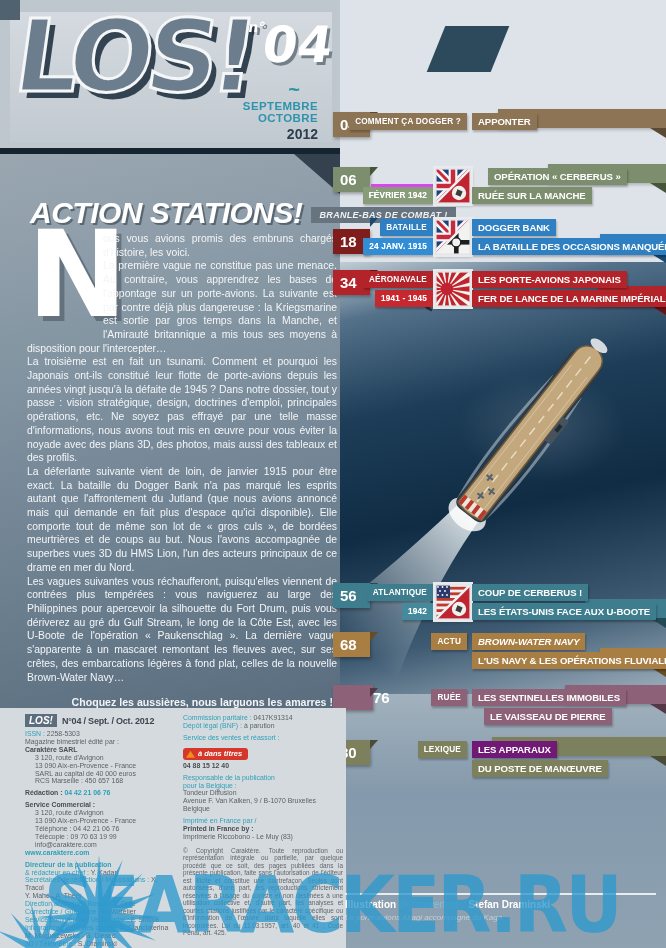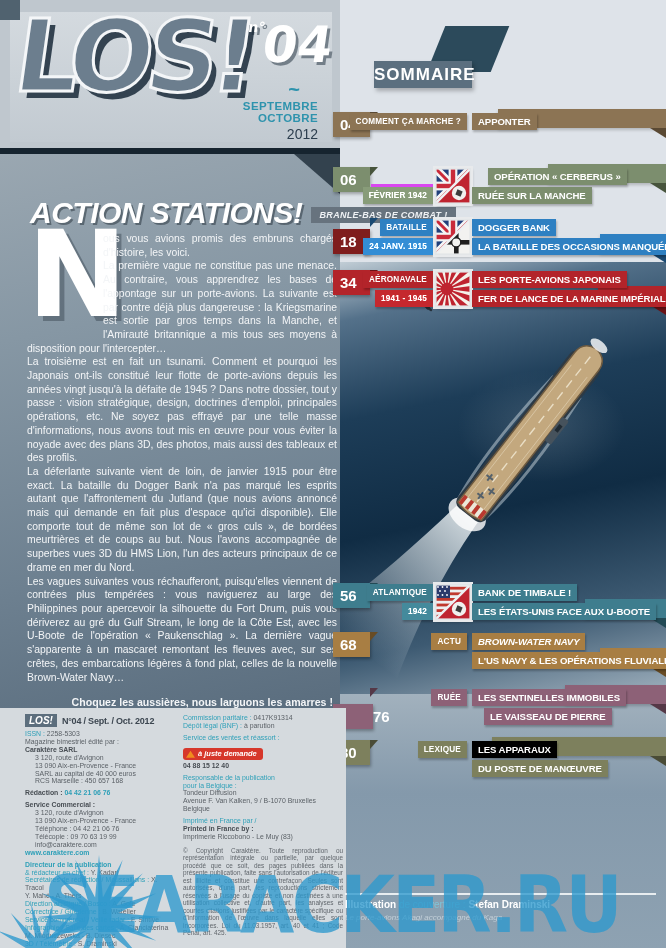--- a/index.html
+++ b/index.html
@@ -22,21 +22,21 @@
              letter-spacing:-7px;line-height:1.25;color:#6c7e8e;transform:skewX(-8deg);
              -webkit-text-stroke:3px #f4f6f8;text-shadow:7px 7px 0 rgba(25,41,56,.85);
              font-family:"DejaVu Sans",sans-serif}
   .logo-no{position:absolute;left:246px;top:16px;color:#fff;transform:skewX(-8deg);
            text-shadow:3px 3px 0 rgba(25,41,56,.5);font-family:"DejaVu Sans",sans-serif}
   .logo-no .np{font-size:14px;font-weight:bold;vertical-align:30px}
   .logo-no .nn{font-size:50px;font-weight:bold}
   .logo-tilde{position:absolute;right:40px;top:78px;color:#2e93ad;font-size:20px;font-weight:bold}
   .logo-months{position:absolute;right:22px;top:100px;text-align:right;color:#2e93ad;
                font-weight:bold;font-size:11.5px;line-height:12px;letter-spacing:.4px}
-  .logo-year{position:absolute;right:22px;top:126px;color:#2c3e4e;font-weight:normal;font-size:14px}
+  .logo-year{position:absolute;right:22px;top:126px;color:#2c3e4e;font-weight:bold;font-size:14px}
   .divider{position:absolute;left:0;top:148px;width:340px;height:6px;background:#16242f}
   
   .left-panel{position:absolute;left:0;top:154px;width:340px;height:554px;
               background:linear-gradient(168deg,#9aa7b1 0%,#8697a4 30%,#6d8090 70%,#5a6d7e 100%)}
   .panel-fold{position:absolute;right:0;top:0;width:46px;height:40px;background:#33424e;
               clip-path:polygon(0 0,100% 0,100% 100%)}
   .ed-head{position:absolute;left:30px;top:42px;white-space:nowrap}
   .ed-title{font-size:30px;font-weight:bold;font-style:italic;color:#fff;
             text-shadow:2px 2px 0 rgba(25,35,45,.45);letter-spacing:-.5px}
   .ed-sub{display:inline-block;margin-left:8px;background:#67737e;color:#eef1f4;font-size:9px;
@@ -170,28 +170,27 @@
       <p>ous vous avions promis des embruns chargés d'histoire, les voici.</p>
       <p>La première vague ne constitue pas une menace. Au contraire, vous apprendrez les bases de l'appontage sur un porte-avions. La suivante est par contre déjà plus dangereuse : la Kriegsmarine est sortie par gros temps dans la Manche, et l'Amirauté britannique a mis tous ses moyens à disposition pour l'intercepter…</p>
       <p>La troisième est en fait un tsunami. Comment et pourquoi les Japonais ont-ils constitué leur flotte de porte-avions depuis les années vingt jusqu'à la défaite de 1945 ? Dans notre dossier, tout y passe : vision stratégique, design, doctrines d'emploi, principales opérations, etc. Ne soyez pas effrayé par une telle masse d'informations, nous avons tout mis en œuvre pour vous éviter la noyade avec des plans 3D, des photos, mais aussi des tableaux et des profils.</p>
       <p>La déferlante suivante vient de loin, de janvier 1915 pour être exact. La bataille du Dogger Bank n'a pas marqué les esprits autant que l'affrontement du Jutland (que nous avions annoncé mais qui demande en fait plus d'espace qu'ici disponible). Elle comporte tout de même son lot de « gros culs », de bordées meurtrières et de coups au but. Nous l'avons accompagnée de superbes vues 3D du HMS Lion, l'un des acteurs principaux de ce drame en mer du Nord.</p>
       <p>Les vagues suivantes vous réchaufferont, puisqu'elles viennent de contrées plus tempérées : vous naviguerez au large des Philippines pour apercevoir la silhouette du Fort Drum, puis vous dériverez au gré du Gulf Stream, le long de la Côte Est, avec les U-Boote de l'opération « Paukenschlag ». La dernière vague s'apparente à un mascaret remontant les fleuves avec, sur ses crêtes, des embarcations légères à fond plat, celles de la nouvelle Brown-Water Navy…</p>
       <div class="ed-close">Choquez les aussières, nous larguons les amarres !</div>
     </div>
   </div>
 
   <div class="som-back"></div>
-  <div class="som-ribbon">SOMMAIRE</div>
   <div id="toc">
       <div class="toc-entry" style="top: 105px;">
         <div class="ribbon" style="left: 498px; top: 4px; width: 168px; background: rgb(140, 116, 84);"></div>
         <div class="rfold" style="left: 650px; top: 23px; background: rgb(90, 73, 51);"></div>
         <div class="numtab" style="top: 7px; background: rgb(140, 116, 84);">04</div>
         <div class="numfold" style="top: 7px; background: rgb(90, 73, 51);"></div>
-        <div class="cbox" style="right: 199px; top: 8px; background: rgb(140, 116, 84);">COMMENT ÇA MARCHE ?</div>
+        <div class="cbox" style="right: 199px; top: 8px; background: rgb(140, 116, 84);">COMMENT ÇA DOGGER ?</div>
         <div class="tbox" style="left: 472px; top: 8px; background: rgb(140, 116, 84);">APPONTER</div>
       </div>
       <div class="toc-entry" style="top: 160px;">
         <div class="ribbon" style="left: 548px; top: 4px; width: 118px; background: rgb(124, 142, 110);"></div>
         <div class="rfold" style="left: 650px; top: 23px; background: rgb(71, 84, 60);"></div>
         <div class="numtab" style="top: 7px; background: rgb(124, 142, 110);">06</div>
         <div class="numfold" style="top: 7px; background: rgb(71, 84, 60);"></div>
         <div class="cbox" style="right: 233px; top: 24px; background: #d946ef; margin-left: 12px;">OPÉRATION</div>
         <div class="cbox" style="right: 233px; top: 27px; background: rgb(124, 142, 110); filter: brightness(1.1);">FÉVRIER 1942</div>
         <span class="flag" style="left: 435px; top: 8px;"><svg width="36" height="36" viewBox="0 0 36 36">
@@ -328,48 +327,48 @@
               </g>
             </g>
             <g clip-path="url(#br4)">
               <rect width="36" height="36" fill="#bf2430"></rect>
               <circle cx="24" cy="25" r="7.2" fill="#f0f0ee"></circle>
               <rect x="21.2" y="22.2" width="5.6" height="5.6" fill="#3c3c3c" transform="rotate(22 24 25)"></rect>
             </g>
             <path d="M36,0L0,36" stroke="#eef0f2" stroke-width="2.4"></path>
             <rect x=".8" y=".8" width="34.4" height="34.4" fill="none" stroke="#e3e6e8" stroke-width="1.6"></rect>
           </svg></span>
-        <div class="tbox" style="left: 472px; top: 8px; background: rgb(62, 125, 142);">BANK DE TIMBALE !</div>
+        <div class="tbox" style="left: 472px; top: 8px; background: rgb(62, 125, 142);">COUP DE CERBERUS !</div>
         <div class="tbox" style="left: 472px; top: 27px; background: rgb(62, 125, 142);">LES ÉTATS-UNIS FACE AUX U-BOOTE</div>
       </div>
       <div class="toc-entry" style="top: 625px;">
         <div class="ribbon" style="left: 600px; top: 23px; width: 66px; background: rgb(168, 126, 67);"></div>
         <div class="rfold" style="left: 650px; top: 42px; background: rgb(104, 76, 36);"></div>
         <div class="numtab" style="top: 7px; background: rgb(168, 126, 67);">68</div>
         <div class="numfold" style="top: 7px; background: rgb(104, 76, 36);"></div>
         <div class="cbox" style="right: 199px; top: 8px; background: rgb(168, 126, 67);">ACTU</div>
         <div class="tbox it" style="left: 472px; top: 8px; background: rgb(168, 126, 67);">BROWN-WATER NAVY</div>
         <div class="tbox" style="left: 472px; top: 27px; background: rgb(168, 126, 67);">L'US NAVY &amp; LES OPÉRATIONS FLUVIALES</div>
       </div>
       <div class="toc-entry" style="top: 681px;">
         <div class="ribbon" style="left: 565px; top: 4px; width: 101px; background: rgb(141, 97, 119);"></div>
         <div class="rfold" style="left: 650px; top: 23px; background: rgb(85, 56, 71);"></div>
-        <div class="numtab" style="top: 23px; background: rgb(141, 97, 119); padding-left: 40px;">76</div>
+        <div class="numtab" style="top: 4px; background: rgb(141, 97, 119); padding-left: 40px;">76</div>
         <div class="numfold" style="top: 7px; background: rgb(85, 56, 71);"></div>
         <div class="cbox" style="right: 199px; top: 8px; background: rgb(141, 97, 119);">RUÉE</div>
         <div class="tbox" style="left: 472px; top: 8px; background: rgb(141, 97, 119);">LES SENTINELLES IMMOBILES</div>
         <div class="tbox" style="left: 472px; top: 27px; background: rgb(141, 97, 119); margin-left: 12px;">LE VAISSEAU DE PIERRE</div>
       </div>
       <div class="toc-entry" style="top: 733px;">
         <div class="ribbon" style="left: 492px; top: 4px; width: 174px; background: rgb(125, 128, 93);"></div>
         <div class="rfold" style="left: 650px; top: 23px; background: rgb(74, 76, 54);"></div>
         <div class="numtab" style="top: 7px; background: rgb(125, 128, 93);">80</div>
         <div class="numfold" style="top: 7px; background: rgb(74, 76, 54);"></div>
         <div class="cbox" style="right: 199px; top: 8px; background: rgb(125, 128, 93);">LEXIQUE</div>
-        <div class="tbox" style="left: 472px; top: 8px; background: #000000;">LES APPARAUX</div>
+        <div class="tbox" style="left: 472px; top: 8px; background: #701a75;">LES APPARAUX</div>
         <div class="tbox" style="left: 472px; top: 27px; background: rgb(125, 128, 93);">DU POSTE DE MANŒUVRE</div>
       </div>
     </div>
 
   <div class="masthead">
     <div class="mh-col" id="mh-left">
         <div class="issue-row">
           <span class="issue-logo">LOS!</span>
           <span class="issue-text">N°04  /  Sept. / Oct. 2012</span>
         </div>
@@ -401,21 +400,21 @@
         <div class="mline"><span class="seg-t">Infographie / Salle des cartes : </span><span class="seg-n">A. Cianciaterina</span></div>
         <div class="mline"><span class="seg-n">M. Mioduszewska - B. Diesec</span></div>
         <div class="mline"><span class="seg-t">3D / Télémétrie : </span><span class="seg-n">S. Draminski</span></div>
         <div class="mline"><span class="seg-t">Conseillers à la rédaction / Officiers de quart :</span></div>
       </div>
     <div class="mh-col" id="mh-mid">
         <div class="mline"><span class="seg-t">Commission paritaire : </span><span class="seg-n">0417K91314</span></div>
         <div class="mline"><span class="seg-t">Dépôt légal (BNF) : </span><span class="seg-n">à parution</span></div>
         <div class="gap"></div>
         <div class="mline"><span class="seg-t">Service des ventes et réassort :</span></div>
-        <div><span class="ajt">à juste demande</span></div>
+        <div><span class="ajt">à dans titres</span></div>
         <div class="mline"><span class="seg-b">04 88 15 12 40</span></div>
         <div class="gap"></div>
         <div class="mline"><span class="seg-t">Responsable de la publication</span></div>
         <div class="mline"><span class="seg-t">pour la Belgique :</span></div>
         <div class="mline"><span class="seg-n">Tondeur Diffusion</span></div>
         <div class="mline"><span class="seg-n">Avenue F. Van Kalken, 9 / B-1070 Bruxelles</span></div>
         <div class="mline"><span class="seg-n">Belgique</span></div>
         <div class="gap"></div>
         <div class="mline"><span class="seg-t">Imprimé en France par / </span></div>
         <div class="mline"><span class="seg-b">Printed in France by :</span></div>

